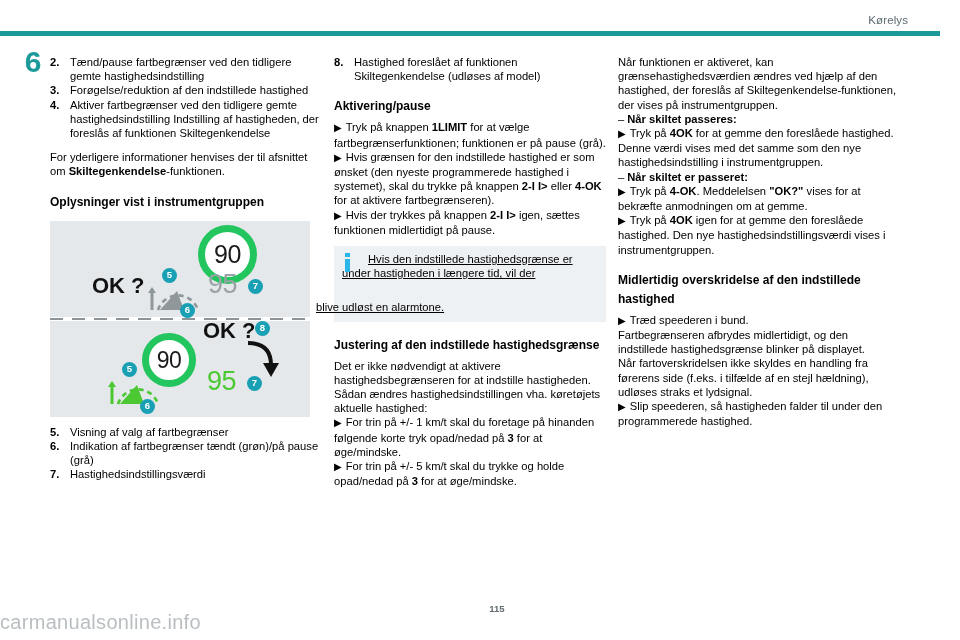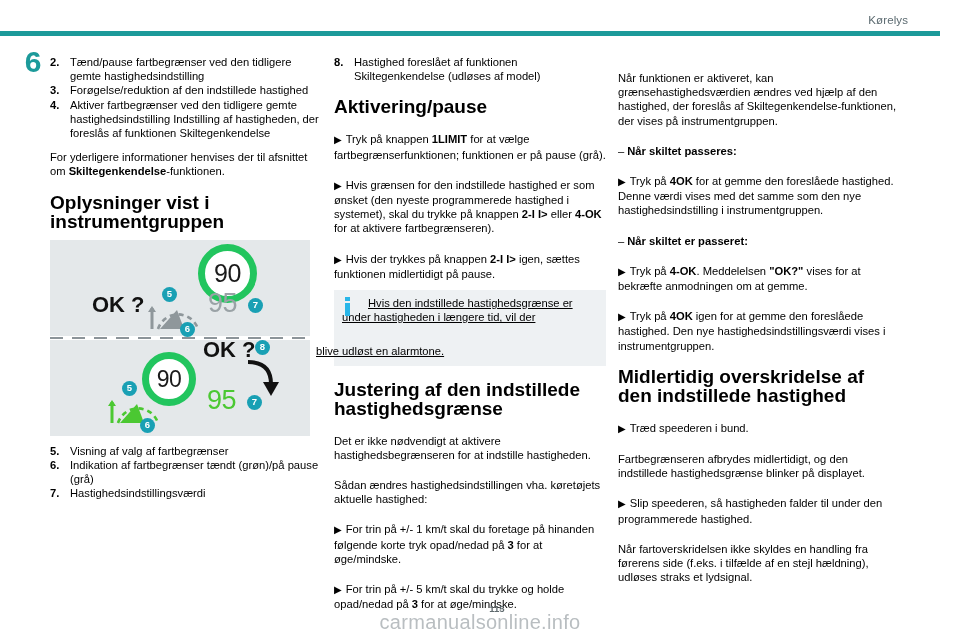--- a/index.html
+++ b/index.html
@@ -46,31 +46,31 @@
   ol.numlist{ margin:0; padding:0; list-style:none; }
   ol.numlist li{
     position:relative; padding-left:20px; margin-bottom:0px;
   }
   ol.numlist li .num{
     position:absolute; left:0; top:0;
     font-weight:bold;
   }
 
   
-  p.body{ margin:16px 0 0 0; }
+  p.body{ margin:0 0 0 0; }
   p.gap{ margin-top:10px; }
   .arrow-p{ text-indent:0; }
   .arrow{ font-size:10px; margin-right:4px; }
   .dash{ margin-right:3px; }
 
   b, .b{ font-weight:bold; }
 
   
   h2.sec{
-    font-size:19px; font-weight:bold; line-height:19px;
+    font-size:12px; font-weight:bold; line-height:19px;
     margin:14px 0 4px 0;
   }
 
   
   .notebox{
     background:#eef1f3;
     margin-top:9px; margin-bottom:2px;
     padding:6px 8px 7px 8px;
     position:relative;
     font-size:11.2px; line-height:14.2px;
@@ -132,21 +132,21 @@
     display:flex; align-items:center; justify-content:center;
   }
 
   .gauge{ position:absolute; }
 
   .bigarrow{ position:absolute; left:196px; top:118px; }
 
   
   .watermark{
     position:absolute; left:0; bottom:6px; width:960px;
-    text-align:center;
+    text-align:left;
     font-size:20px; color:#b9bec1; letter-spacing:.3px;
   }
   .pagenum{
     position:absolute; left:0; bottom:26px; width:826px;
     text-align:center;
     font-size:9.5px; color:#5f6a6e; font-weight:bold;
     padding-left:168px;
   }
 </style>
 </head>
@@ -312,21 +312,21 @@
     <span class="arrow">▶</span><span>Tryk på </span><b>4OK</b><span> igen for at gemme den foreslåede hastighed. Den nye hastighedsindstillingsværdi vises i instrumentgruppen.</span>
   </p>
 
   <h2 class="sec">Midlertidig overskridelse af den indstillede hastighed</h2>
 
   <p class="body arrow-p">
     <span class="arrow">▶</span><span>Træd speederen i bund.</span>
   </p>
   <p class="body">Fartbegrænseren afbrydes midlertidigt, og den indstillede hastighedsgrænse blinker på displayet.</p>
 
+  <p class="body">Når fartoverskridelsen ikke skyldes en handling fra førerens side (f.eks. i tilfælde af en stejl hældning), udløses straks et lydsignal.</p>
   <p class="body arrow-p">
     <span class="arrow">▶</span><span>Slip speederen, så hastigheden falder til under den programmerede hastighed.</span>
   </p>
-  <p class="body">Når fartoverskridelsen ikke skyldes en handling fra førerens side (f.eks. i tilfælde af en stejl hældning), udløses straks et lydsignal.</p>
 
 </div>
 
 <div class="watermark">carmanualsonline.info</div>
 <div class="pagenum">115</div>
 
 </body></html>

